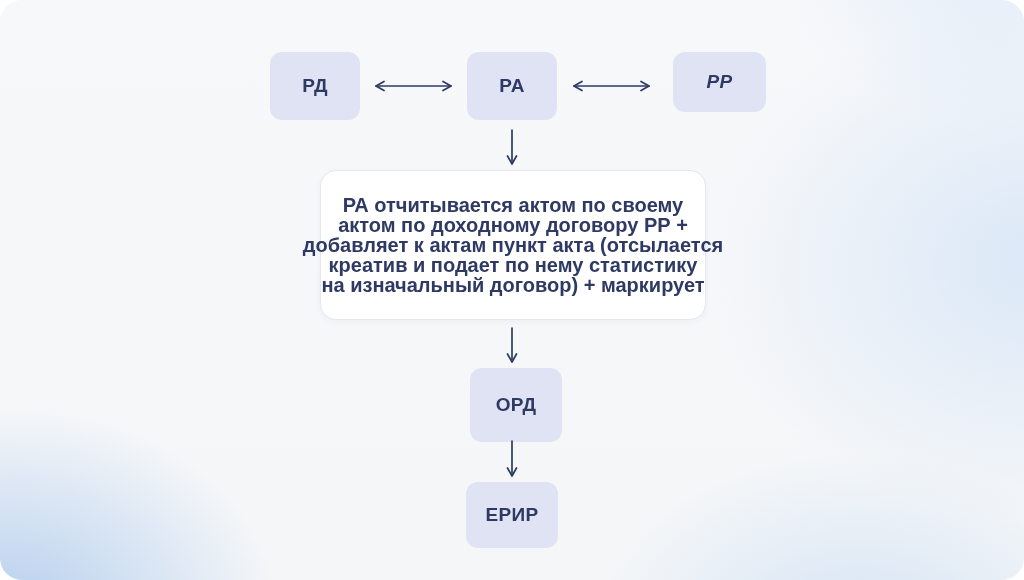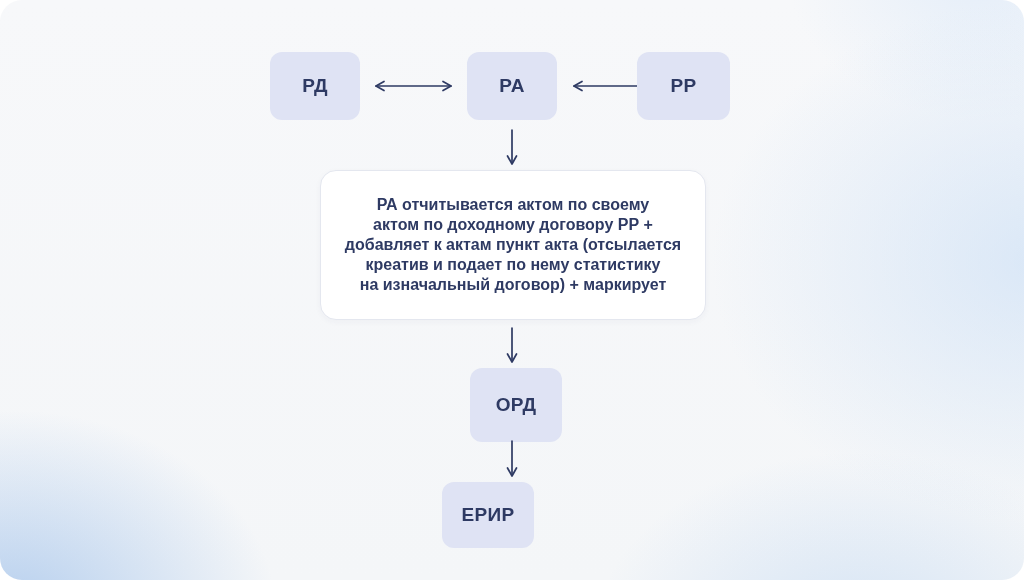--- a/index.html
+++ b/index.html
@@ -36,23 +36,23 @@
     display: flex;
     align-items: center;
     justify-content: center;
     color: var(--text);
     font-weight: 700;
     font-size: 19px;
     letter-spacing: 0.3px;
   }
   .node-rd   { left: 270px; top: 52px;  width: 90px; height: 68px; }
   .node-ra   { left: 467px; top: 52px;  width: 90px; height: 68px; }
-  .node-rr   { left: 637px; top: 52px;  width: 93px; height: 68px; }
+  .node-rr   { left: 673px; top: 52px;  width: 93px; height: 60px; font-style: italic; }
   .node-ord  { left: 470px; top: 368px; width: 92px; height: 74px; }
-  .node-erir { left: 442px; top: 482px; width: 92px; height: 66px; }
+  .node-erir { left: 466px; top: 482px; width: 92px; height: 66px; }
 
   .arrow { position: absolute; }
   .arrow path, .arrow line {
     stroke: var(--arrow);
     stroke-width: 1.7;
     fill: none;
     stroke-linecap: round;
     stroke-linejoin: round;
   }
   .arrow-rd-ra   { left: 372px; top: 80px; width: 83px; height: 12px; }
@@ -70,21 +70,21 @@
     border-radius: 16px;
     box-shadow: 0 2px 6px rgba(46, 58, 99, 0.04);
     display: flex;
     flex-direction: column;
     align-items: center;
     justify-content: center;
     padding: 10px 16px;
   }
   .note-line {
     color: var(--text);
-    font-size: 16px;
+    font-size: 20px;
     font-weight: 600;
     line-height: 20px;
     text-align: center;
     white-space: nowrap;
   }
 </style>
 </head>
 <body>
 
 <div class="canvas">

